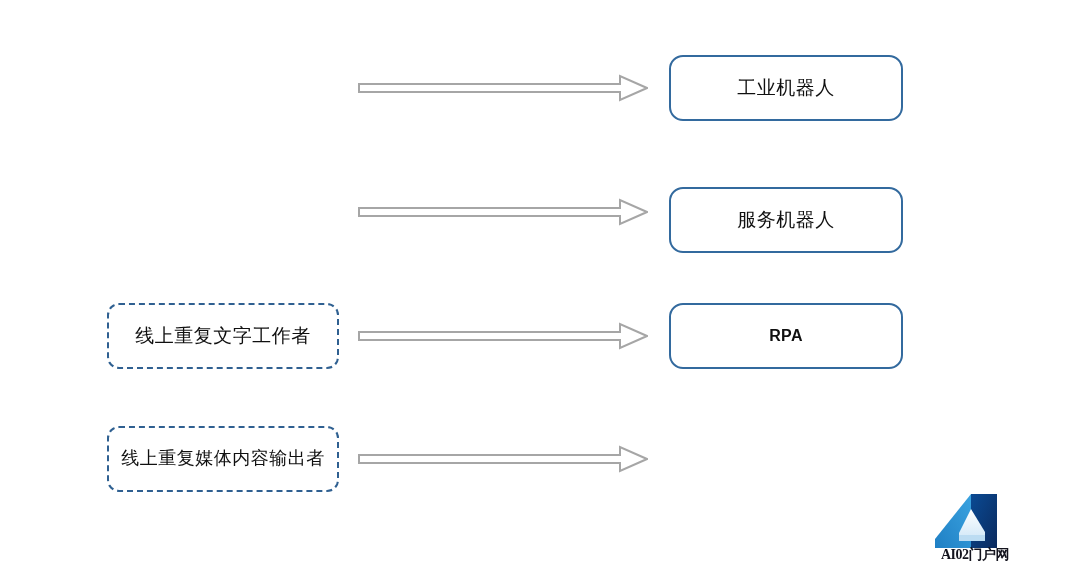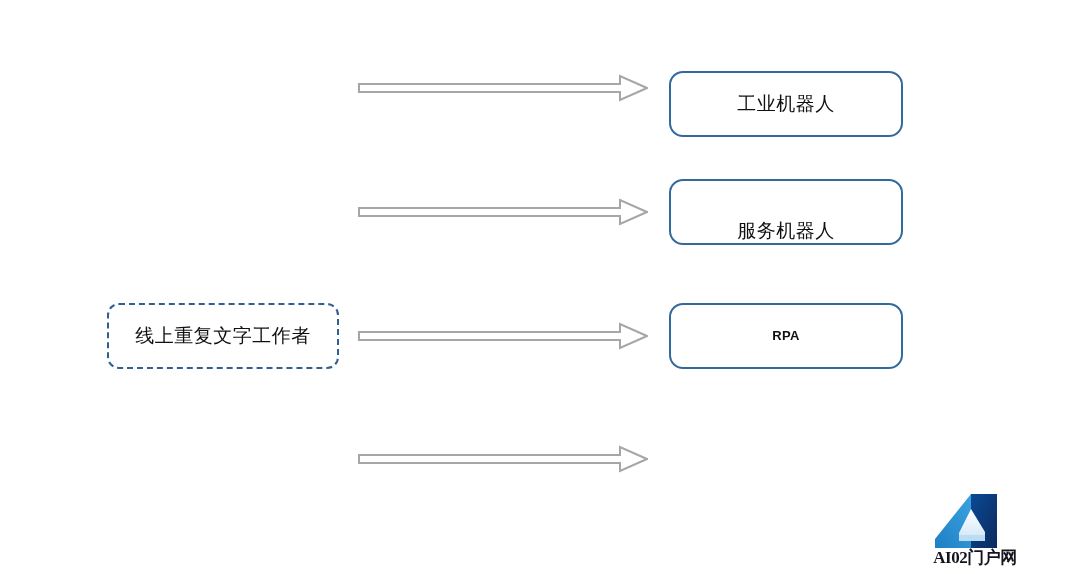--- a/index.html
+++ b/index.html
@@ -73,21 +73,21 @@
     text-align: center;
   }
   .dst-box .label {
     font-size: 19px;
     line-height: 1.25;
     color: #101010;
     letter-spacing: 0.5px;
   }
   .dst-box .label.latin {
     font-family: "Liberation Sans", "DejaVu Sans", sans-serif;
-    font-size: 13px;
+    font-size: 16px;
     font-weight: 600;
     letter-spacing: 0.3px;
   }
 
   
   .arrow {
     position: absolute;
     left: 358px;
     width: 290px;
     height: 28px;
@@ -113,69 +113,72 @@
     width: 78px;
     height: 58px;
   }
   #watermark .wm-text {
     position: absolute;
     left: 0;
     top: 54px;
     width: 100px;
     text-align: center;
     font-family: "Liberation Serif", "DejaVu Serif", serif;
-    font-size: 17px;
+    font-size: 14px;
     font-weight: 700;
     color: #14141e;
     letter-spacing: -0.5px;
     white-space: nowrap;
   }
 </style>
 </head>
 <body>
 
 <div id="canvas">
 
   <div class="row" style="top:55px;">
     <div class="arrow" style="top:19px;">
       <svg viewBox="0 0 290 28" xmlns="http://www.w3.org/2000/svg">
         <path d="M1 10 L262 10 L262 2 L289 14 L262 26 L262 18 L1 18 Z" fill="#ffffff" stroke="#a6a6a6" stroke-width="2" stroke-linejoin="miter"></path>
       </svg>
     </div>
-    <div class="dst-box" style="top:16px;">
+    <div class="dst-box" style="top:0;">
       <span class="label">工业机器人</span>
     </div>
   </div>
 
   <div class="row" style="top:179px;">
     <div class="arrow" style="top:19px;">
       <svg viewBox="0 0 290 28" xmlns="http://www.w3.org/2000/svg">
         <path d="M1 10 L262 10 L262 2 L289 14 L262 26 L262 18 L1 18 Z" fill="#ffffff" stroke="#a6a6a6" stroke-width="2" stroke-linejoin="miter"></path>
       </svg>
     </div>
-    <div class="dst-box" style="top:0;align-items:flex-end;">
+    <div class="dst-box" style="top:8px;">
       <span class="label">服务机器人</span>
     </div>
   </div>
 
   <div class="row" style="top:303px;">
     <div class="src-box" style="top:0;text-align:right;">
       <span class="label">线上重复文字工作者</span>
     </div>
     <div class="arrow" style="top:19px;">
       <svg viewBox="0 0 290 28" xmlns="http://www.w3.org/2000/svg">
         <path d="M1 10 L262 10 L262 2 L289 14 L262 26 L262 18 L1 18 Z" fill="#ffffff" stroke="#a6a6a6" stroke-width="2" stroke-linejoin="miter"></path>
       </svg>
     </div>
     <div class="dst-box" style="top:0;">
       <span class="label latin">RPA</span>
     </div>
   </div>
 
   <div class="row" style="top:426px;">
+    <div class="src-box two-line" style="top:0;">
+      <span class="label">线上重复媒体内容输出者</span>
+    </div>
     <div class="arrow" style="top:19px;">
       <svg viewBox="0 0 290 28" xmlns="http://www.w3.org/2000/svg">
         <path d="M1 10 L262 10 L262 2 L289 14 L262 26 L262 18 L1 18 Z" fill="#ffffff" stroke="#a6a6a6" stroke-width="2" stroke-linejoin="miter"></path>
       </svg>
     </div>
   </div>
 
   <div id="watermark">
     <div class="mark">
       <svg viewBox="0 0 78 58" xmlns="http://www.w3.org/2000/svg">

